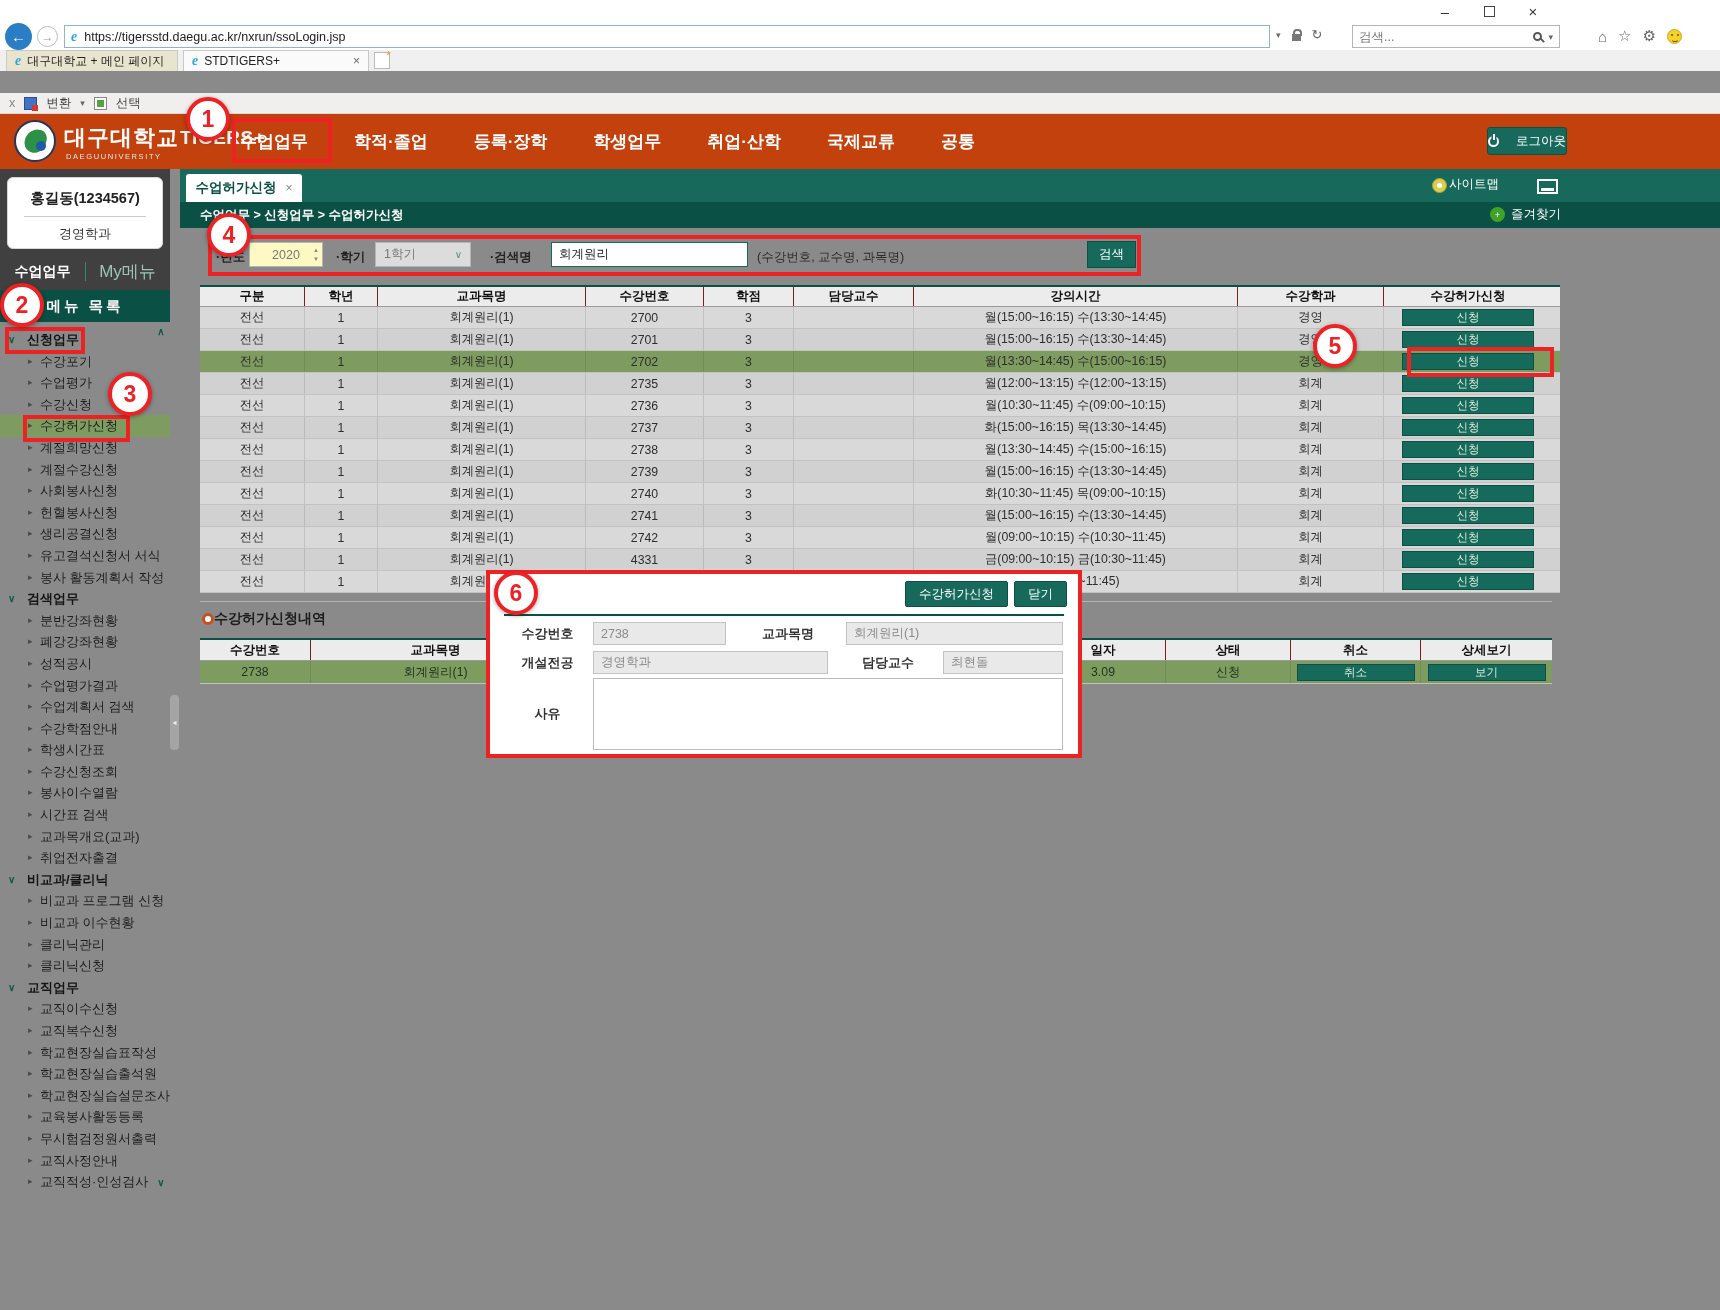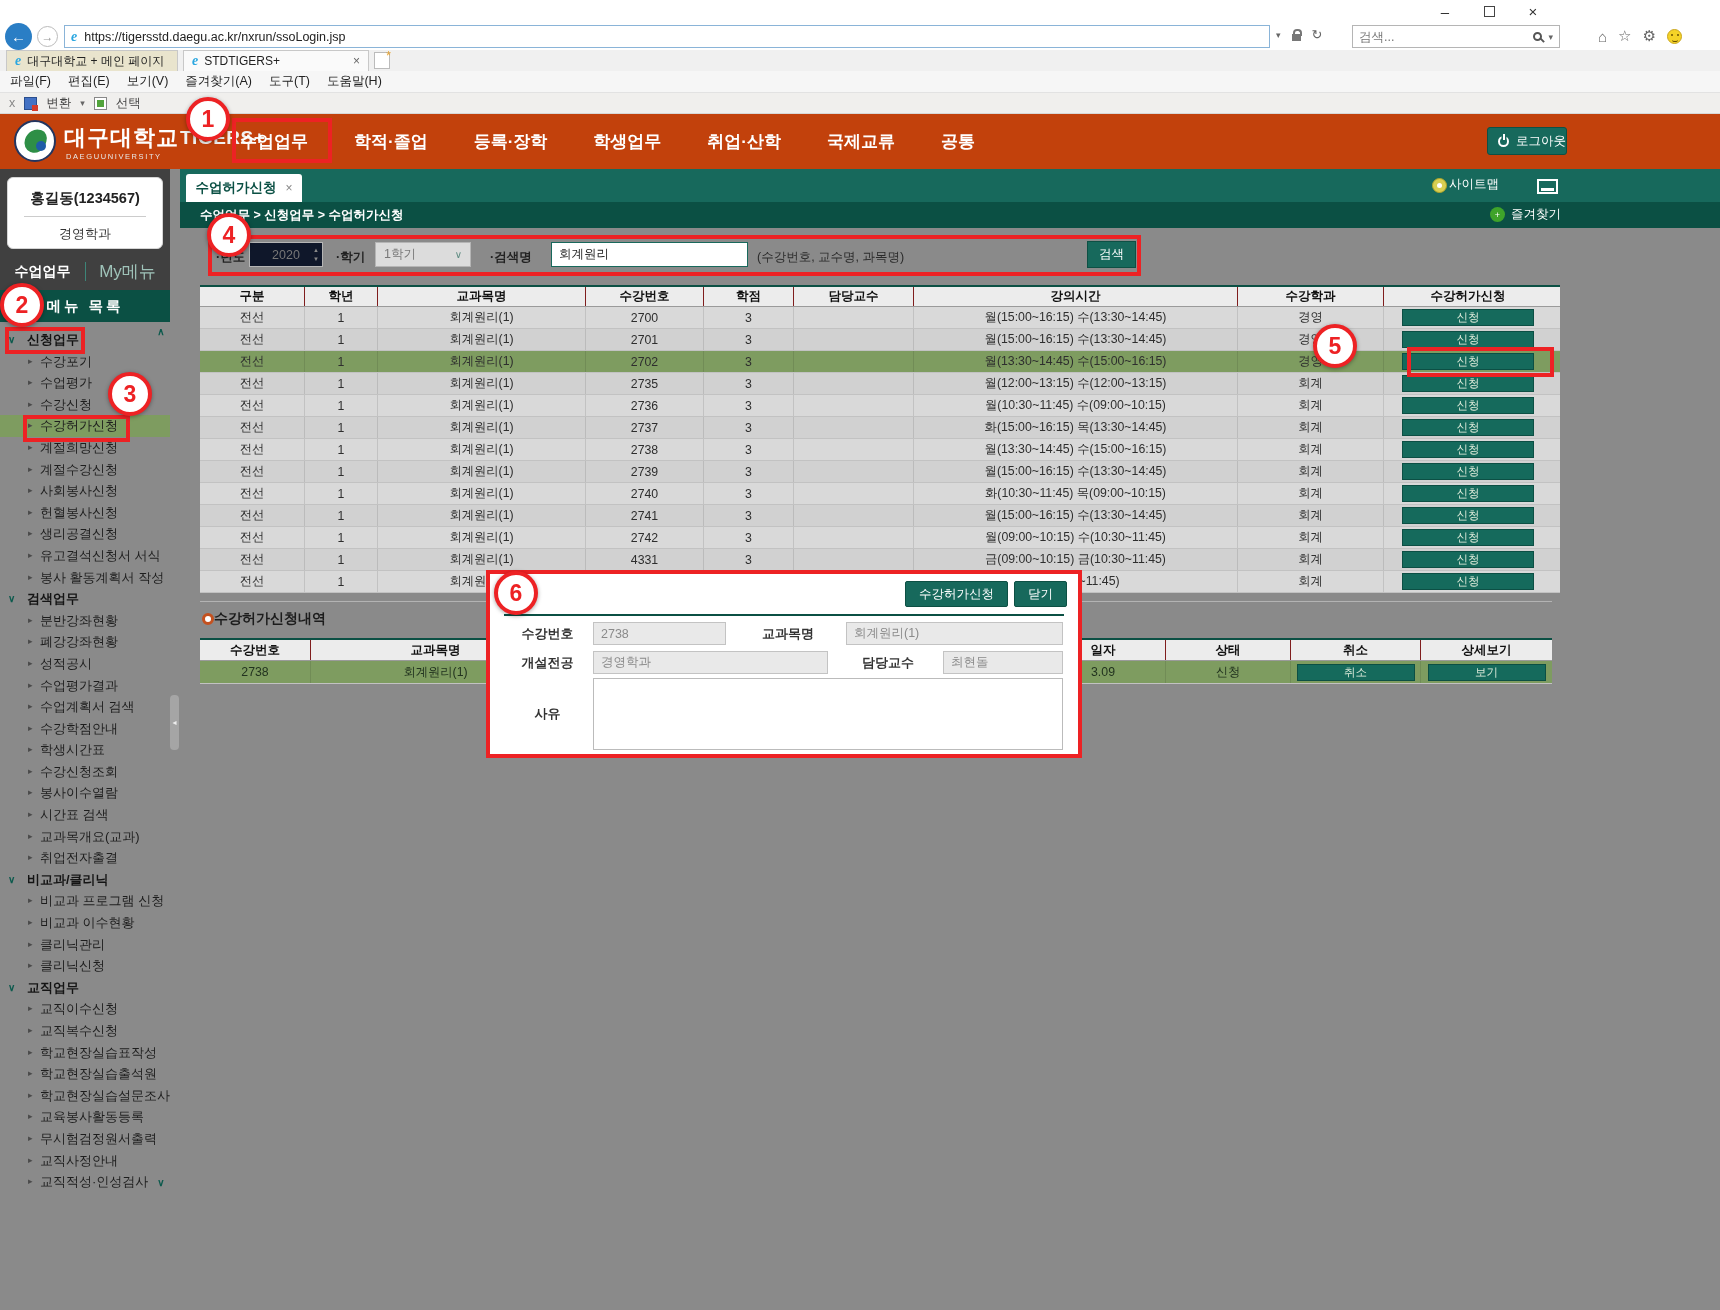--- a/index.html
+++ b/index.html
@@ -47,21 +47,21 @@
   
   .apphdr{position:absolute;left:0;top:114px;width:100%;height:55px;background:#c2410c}
   .logo-circle{position:absolute;left:14px;top:6px;width:42px;height:42px;border-radius:50%;background:#fff;border:2px solid #23355f;overflow:hidden}
   .logo-circle::before{content:"";position:absolute;left:9px;top:7px;width:21px;height:24px;background:#2e8f46;border-radius:60% 40% 55% 45%;transform:rotate(18deg)}
   .logo-circle::after{content:"";position:absolute;right:8px;bottom:9px;width:10px;height:10px;background:#1f5ca8;border-radius:50%}
   .univ-name{position:absolute;left:64px;top:9px;font-size:22px;font-weight:bold;color:#fff;letter-spacing:1px}
   .univ-sub{position:absolute;left:66px;top:38px;font-size:7.5px;color:#e8e8e8;letter-spacing:1.6px}
   .brand{position:absolute;left:180px;top:13px;font-size:19px;color:#f2f2f2;font-weight:bold;letter-spacing:.5px}
   .gnb{position:absolute;left:240px;top:0;height:55px;display:flex;align-items:center;gap:46px}
   .gnb-item{font-size:17px;font-weight:bold;color:#fff;white-space:nowrap}
-  .logout{position:absolute;left:1487px;top:13px;width:80px;height:28px;background:#17695c;border:1px solid #0d5044;border-radius:3px;color:#fff;display:flex;align-items:center;justify-content:flex-end;gap:7px;font-size:12.5px}
+  .logout{position:absolute;left:1487px;top:13px;width:80px;height:28px;background:#17695c;border:1px solid #0d5044;border-radius:3px;color:#fff;display:flex;align-items:center;justify-content:space-between;gap:7px;font-size:12.5px}
   .pwr{width:11px;height:11px;border:2px solid #fff;border-radius:50%;position:relative;flex:none}
   .pwr::before{content:"";position:absolute;top:-4px;left:2.5px;width:2px;height:6px;background:#fff;box-shadow:0 0 0 1.5px #17695c}
 
   
   .sidebar{position:absolute;left:0;top:169px;width:170px;height:1141px;background:#8a8a8a}
   .side-teal{position:absolute;left:0;top:0;width:100%;height:121px;background:#404040}
   .usercard{position:absolute;left:7px;top:8px;width:156px;height:72px;background:#fff;border-radius:6px;border:1px solid #d5d5d5;text-align:center}
   .uc-name{margin-top:11px;font-size:14.5px;font-weight:bold;color:#222}
   .uc-div{margin:8px 16px 0;border-top:1px solid #ccc}
   .uc-dept{margin-top:8px;font-size:13px;color:#333}
@@ -89,21 +89,21 @@
   .sm-ic::after{content:"";position:absolute;left:4px;top:4px;width:5px;height:5px;background:#fff;border-radius:50%}
   .fullscr{position:absolute;left:1537px;top:179px;width:21px;height:15px;border:2px solid #fff}
   .fullscr::after{content:"";position:absolute;left:2px;bottom:1px;width:13px;height:3px;background:#fff}
   .breadcrumb{position:absolute;left:180px;top:202px;width:1540px;height:26px;background:#0b5044;display:flex;align-items:center;color:#fff;font-size:12.5px;font-weight:bold;padding-left:20px}
   .fav{position:absolute;left:1490px;top:206px;display:flex;align-items:center;gap:6px;color:#fff;font-size:12.5px;z-index:3}
   .fav-ic{width:15px;height:15px;border-radius:50%;background:#3fa32a;color:#fff;font-size:9px;display:flex;align-items:center;justify-content:center}
 
   
   .sb-label{position:absolute;top:249px;font-size:12.5px;font-weight:bold;color:#222;white-space:nowrap}
   .sb-year-label{left:216px}.sb-term-label{left:336px}.sb-query-label{left:490px}
-  .spinner{position:absolute;left:249px;top:242px;width:74px;height:25px;background:#0f172a;border:1px solid #b5b5b5;color:#777;font-size:12.5px;display:flex;align-items:center;justify-content:center}
+  .spinner{position:absolute;left:249px;top:242px;width:74px;height:25px;background:#fef9c3;border:1px solid #b5b5b5;color:#777;font-size:12.5px;display:flex;align-items:center;justify-content:center}
   .spin-arrows{position:absolute;right:3px;top:3px;display:flex;flex-direction:column;font-size:6px;color:#888;line-height:9px}
   .termsel{position:absolute;left:375px;top:242px;width:96px;height:25px;background:#dcdcdc;border:1px solid #b5b5b5;color:#777;font-size:12.5px;display:flex;align-items:center;padding:0 8px}
   .sel-arrow{margin-left:auto;color:#5e8c82;font-size:10px}
   .queryinput{position:absolute;left:551px;top:242px;width:197px;height:25px;background:#fff;border:1px solid #17695c;font-size:12.5px;color:#222;padding-left:7px;font-family:inherit;outline:none}
   .sb-hint{position:absolute;left:757px;top:249px;font-size:12.5px;color:#2b2b2b;white-space:nowrap}
   .btn-search{position:absolute;left:1087px;top:241px;width:49px;height:27px;background:#17695c;border:1px solid #0d5044;color:#fff;font-size:12.5px;display:flex;align-items:center;justify-content:center}
 
   
   .crs{position:absolute;left:200px;top:285px;width:1360px}
   .t-head{display:flex;height:22px;background:#ececec;border-top:2px solid #0b5044;border-bottom:1px solid #9a9a9a;font-weight:bold;font-size:12.5px;color:#111}
@@ -201,29 +201,20 @@
     <span class="ie-ic">e</span>
     <span>대구대학교 + 메인 페이지</span>
   </div>
   <div class="btab btab2">
     <span class="ie-ic">e</span>
     <span>STDTIGERS+</span>
     <span class="bx">×</span>
   </div>
   <div class="newtab"></div>
 
-  <div class="menubar">
-
-  <span>파일(F)</span>
-      <span>편집(E)</span>
-      <span>보기(V)</span>
-      <span>즐겨찾기(A)</span>
-      <span>도구(T)</span>
-      <span>도움말(H)</span>
-    </div>
 
   <div class="pluginbar">
     <span style="color:#888">x</span>
     <span class="ic-conv"></span>
     <span>변환</span>
     <span class="caret">▾</span>
     <span class="ic-sel"></span>
     <span>선택</span>
   </div>
 

